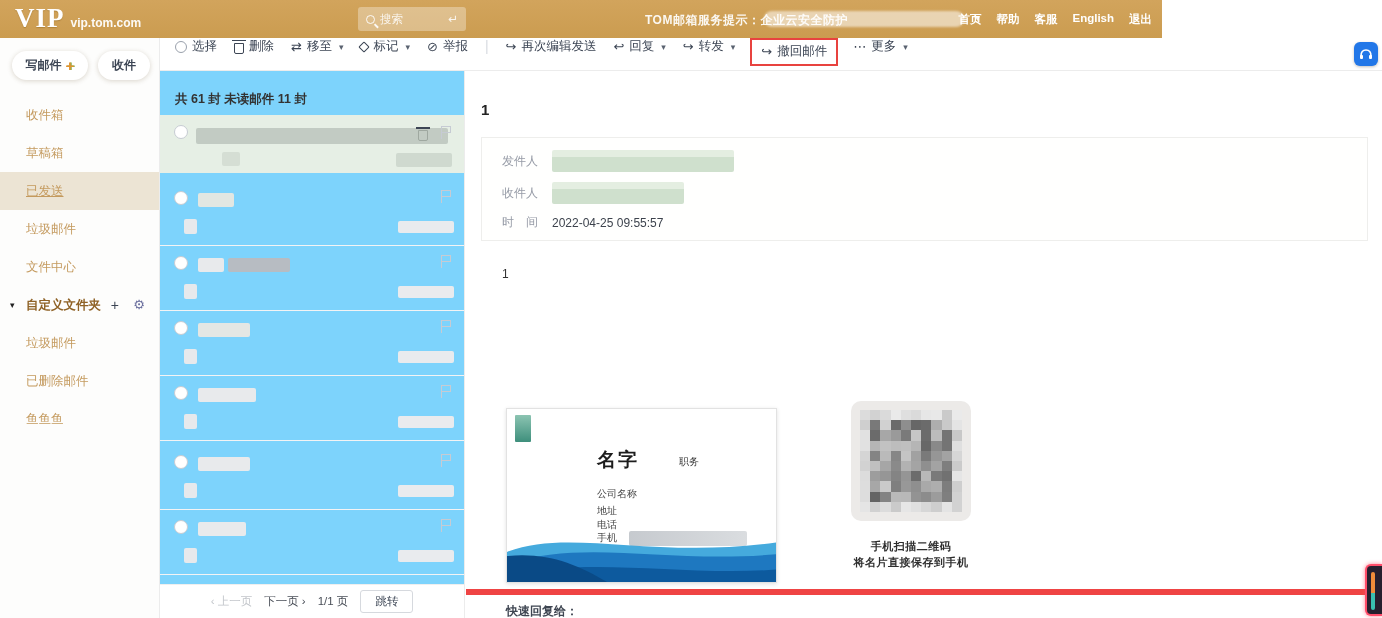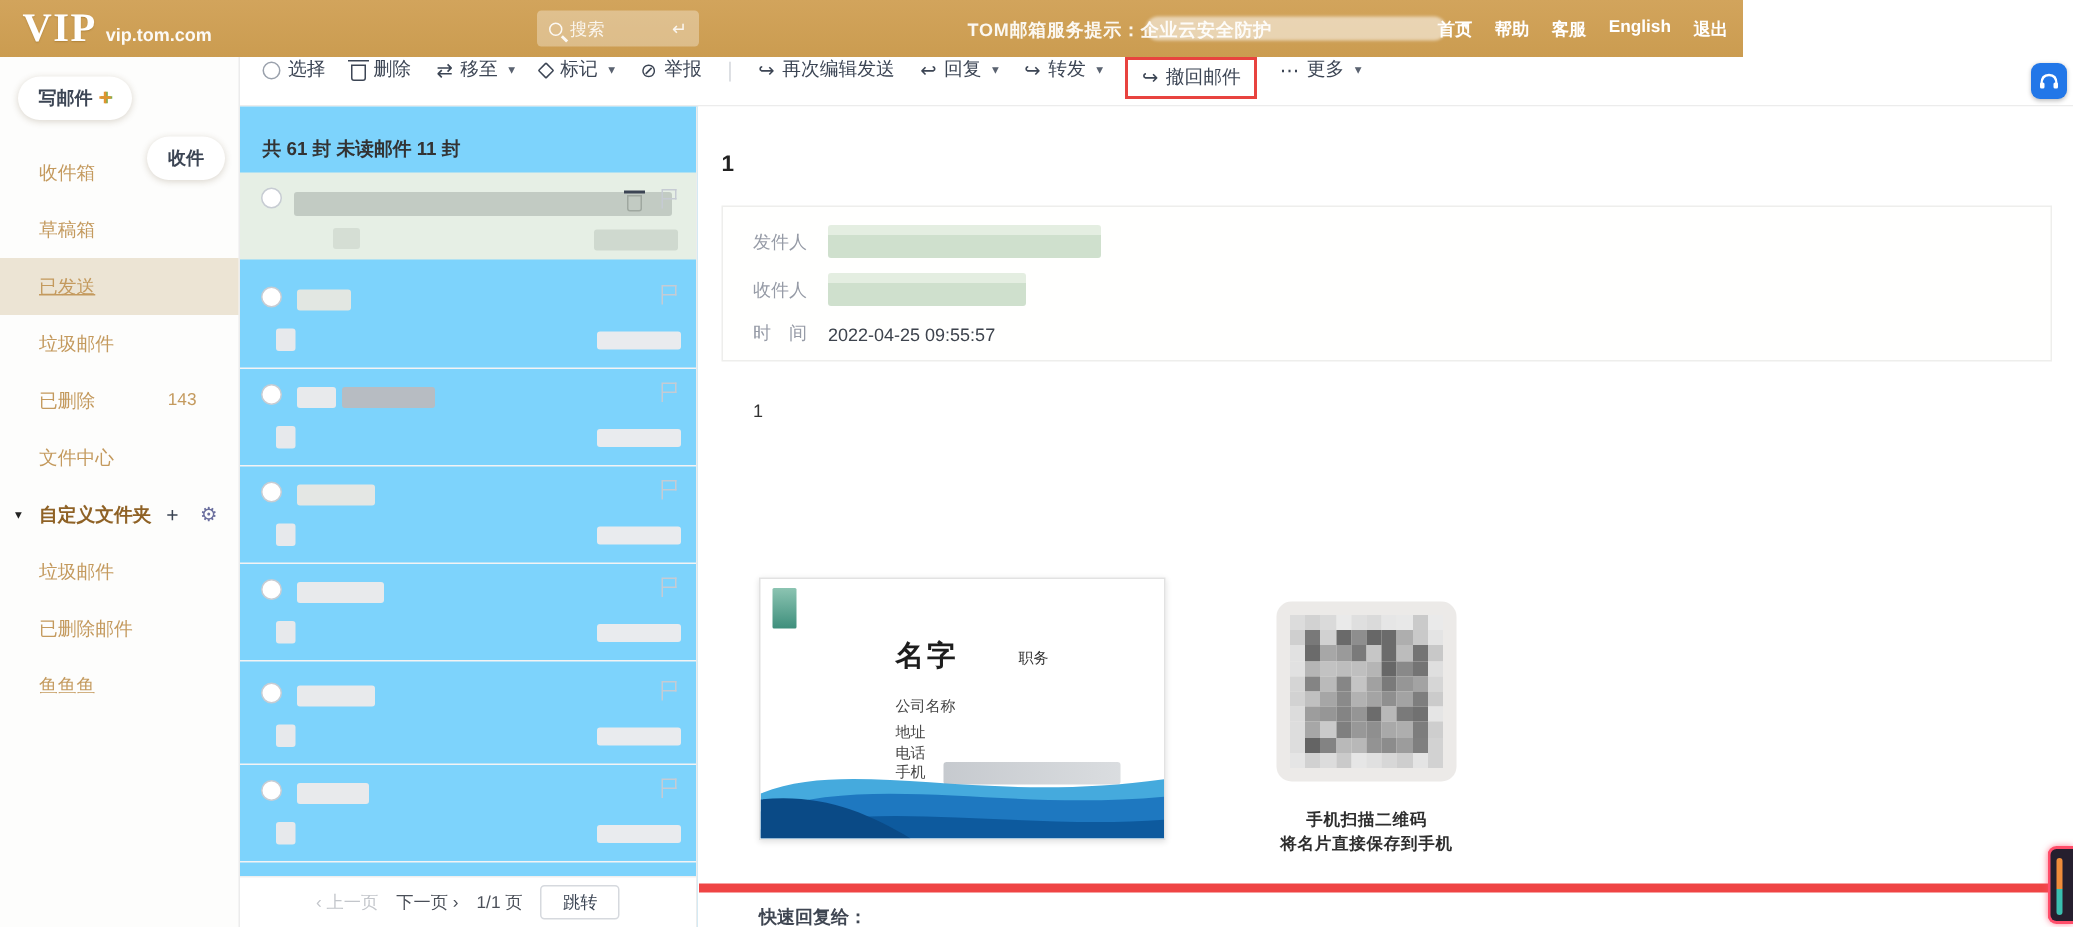--- a/index.html
+++ b/index.html
@@ -50,21 +50,21 @@
   .help-bubble svg { display:block; }
 
   
   .sidebar { position:absolute; left:0; top:38px; width:160px; bottom:0; background:#fdfdfc;
     border-right:1px solid #ececec; }
   .compose-row { position:absolute; left:12px; top:13px; display:flex; gap:10px; }
   .pill { background:#fff; border-radius:15px; height:29px; display:flex; align-items:center;
     justify-content:center; box-shadow:0 1px 5px rgba(90,70,30,.22); font-size:12px; font-weight:bold;
     color:#3c4554; cursor:pointer; }
   .pill.compose { width:76px; gap:4px; }
-  .pill.receive { width:52px;margin-top:40px; }
+  .pill.receive { width:52px; }
   .plus-colored { color:#e2932f; font-size:15px; font-weight:bold; text-shadow:1px 0 0 #7fae4e; }
   .navlist { position:absolute; left:0; top:58px; width:100%; list-style:none; }
   .navlist li { height:38px; line-height:38px; padding-left:26px; font-size:12.5px;
     color:#c49a5e; cursor:pointer; position:relative; white-space:nowrap; }
   .navlist li.bold { color:#8f6226; font-weight:bold; }
   .navlist li.selected { background:#ece4d4; }
   .navlist li.selected .lbl { text-decoration:underline; }
   .navlist li .cnt { position:absolute; right:28px; font-size:11.5px; color:#c49a5e; }
   .navlist li .sec-caret { position:absolute; left:10px; font-size:9px; color:#222; }
   .navlist li .sec-plus { position:absolute; right:40px; font-size:14px; color:#3c4554; font-weight:normal; }
@@ -94,21 +94,21 @@
   .reading { position:absolute; left:466px; top:71px; right:0; bottom:0; background:#fff; }
   .subject { position:absolute; left:15px; top:30px; font-size:15px; font-weight:bold; color:#222; }
   .infopanel { position:absolute; left:15px; top:66px; right:14px; height:104px;
     border:1px solid #eeeeec; background:#fffffe; }
   .inforow { position:absolute; left:20px; display:flex; align-items:center; gap:14px; }
   .inf-label { font-size:12px; color:#969ba6; white-space:nowrap; }
   .green-blur { border-radius:2px; background:linear-gradient(180deg,#e4eee1 30%,#cfe0cd 30%); }
   .inf-value { font-size:12px; color:#3d434d; }
   .body-one { position:absolute; left:36px; top:196px; font-size:12px; color:#333; }
 
-  .bizcard { position:absolute; left:40px; top:314px; width:271px; height:175px; background:#fff;
+  .bizcard { position:absolute; left:40px; top:337px; width:271px; height:175px; background:#fff;
     border:1px solid #e2e2e2; box-shadow:0 1px 4px rgba(0,0,0,.12); overflow:hidden; }
   .bc-logo { position:absolute; left:8px; top:6px; width:16px; height:27px;
     background:linear-gradient(180deg,#8cc4b2,#3e8f7c); border-radius:1px; }
   .bc-name { position:absolute; left:90px; top:38px; font-size:19px; font-weight:bold; color:#1d1d1d; letter-spacing:2px; }
   .bc-title { position:absolute; left:172px; top:46px; font-size:10px; color:#333; }
   .bc-line { position:absolute; left:90px; font-size:10px; color:#444; }
   .bc-redact { position:absolute; left:122px; top:122px; width:118px; height:15px; border-radius:2px;
     background:linear-gradient(90deg,#c3c7cc,#d8dbde); opacity:.95; }
   .bc-waves { position:absolute; left:0; bottom:0; width:323px; height:70px; }
 
@@ -218,21 +218,20 @@
       </div>
       <div class="pill receive">
         <span>收件</span>
       </div>
     </div>
     <ul class="navlist" id="navlist">
         <li><span class="lbl">收件箱</span></li>
         <li><span class="lbl">草稿箱</span></li>
         <li class="selected"><span class="lbl">已发送</span></li>
         <li><span class="lbl">垃圾邮件</span></li>
-        <li><span class="lbl">已删除</span><span class="cnt">143</span></li>
         <li><span class="lbl">文件中心</span></li>
         <li class="bold"><span class="lbl">自定义文件夹</span><span class="sec-caret">▾</span><span class="sec-plus">+</span><span class="sec-gear">⚙</span></li>
         <li><span class="lbl">垃圾邮件</span></li>
         <li><span class="lbl">已删除邮件</span></li>
         <li><span class="lbl">鱼鱼鱼</span></li>
       </ul>
   </div>
 
   <div class="maillist">
     <div class="list-summary">共 61 封  未读邮件 11 封</div>

